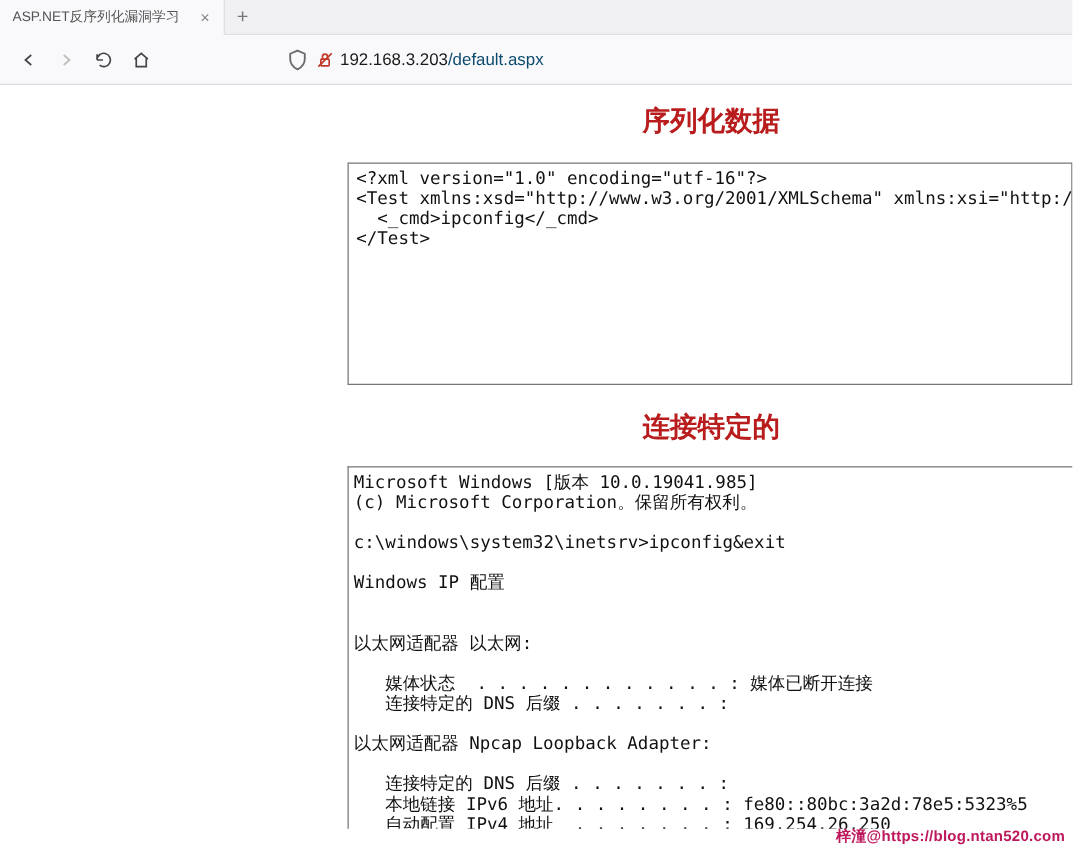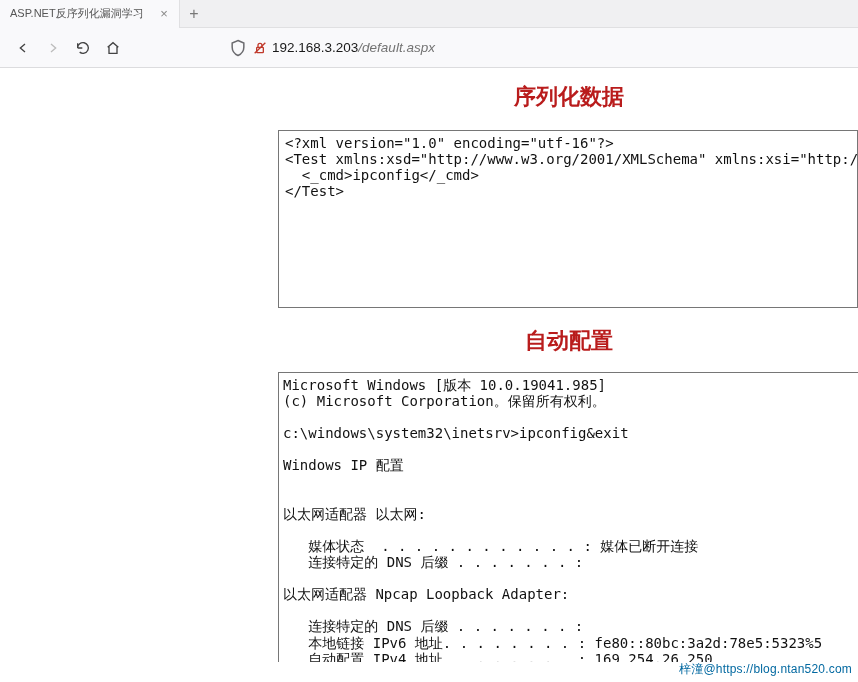--- a/index.html
+++ b/index.html
@@ -92,21 +92,21 @@
   justify-content: center;
   margin-right: 4px;
 }
 .lock-slash {
   position: relative;
   width: 16px;
   height: 16px;
 }
 .lock-slash svg { width: 16px; height: 16px; }
 .urlhost { color: #1a1a1a; }
-.urlpath { color: #737373; font-style: italic; }
+.urlpath { color: #0c4a6e; }
 .content {
   padding-top: 14px;
 }
 h2.section {
   text-align: center;
   font-size: 22px;
   font-weight: 700;
   color: #b91c1c;
   margin-left: 280px;
   width: 578px;
@@ -158,23 +158,24 @@
   white-space: pre;
   color: #111;
   overflow: hidden;
   height: 290px;
 }
 .watermark {
   position: absolute;
   right: 6px;
   bottom: 4px;
   font-size: 12px;
-  color: #0369a1;
+  color: #be185d;
   font-family: Arial, sans-serif;
   letter-spacing: 0.2px;
+  font-weight: bold;
 }
 </style>
 </head>
 <body>
 
 <div class="tabstrip">
   <div class="tab">
     <span class="tab-label">ASP.NET反序列化漏洞学习</span>
     <span class="tab-close">×</span>
   </div>
@@ -221,21 +222,21 @@
 </div>
 
 <div class="content">
   <h2 class="section">序列化数据</h2>
   <div class="textarea-wrap">
     <textarea class="xml" spellcheck="false" style="">&lt;?xml version="1.0" encoding="utf-16"?&gt;
 &lt;Test xmlns:xsd="http://www.w3.org/2001/XMLSchema" xmlns:xsi="http://www.w3.org/2001/XMLSchema-instance"&gt;
   &lt;_cmd&gt;ipconfig&lt;/_cmd&gt;
 &lt;/Test&gt;</textarea>
   </div>
-  <h2 class="section result">自动配置</h2>
+  <h2 class="section result">连接特定的</h2>
   <pre class="output">Microsoft Windows [版本 10.0.19041.985]
 (c) Microsoft Corporation。保留所有权利。
 
 c:\windows\system32\inetsrv&gt;ipconfig&amp;exit
 
 Windows IP 配置
 
 
 以太网适配器 以太网:
 

